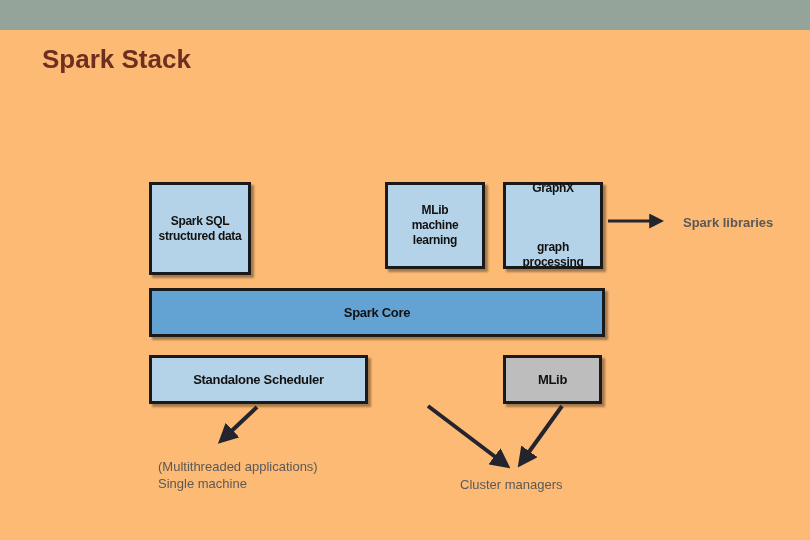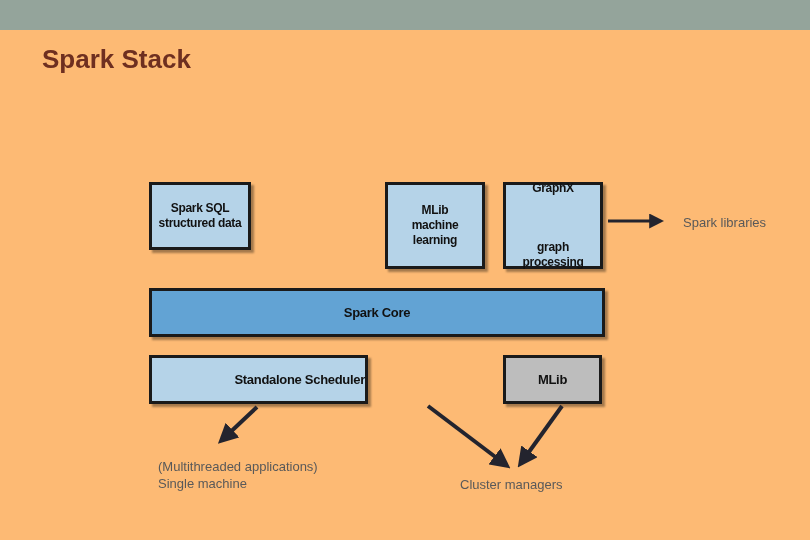--- a/index.html
+++ b/index.html
@@ -23,38 +23,38 @@
     display:flex;flex-direction:column;align-items:center;justify-content:center;
     text-align:center;color:#111;
     font-weight:bold;font-size:12px;letter-spacing:-0.3px;line-height:15px;
   }
   .box.blue{background:var(--box_light_blue);}
   .box.core{background:var(--box_core_blue);}
   .box.gray{background:var(--box_gray);}
   .box .t{white-space:nowrap;display:block;}
   .box .s{display:block;max-width:92px;}
   
-  .b-sql{left:149px;top:182px;width:102px;height:68px;text-align:right;}
+  .b-sql{left:149px;top:182px;width:102px;height:93px;text-align:right;}
   .b-str{left:267px;top:182px;width:100px;height:87px;}
   .b-mlib{left:385px;top:182px;width:100px;height:87px;}
   .b-gx{left:503px;top:182px;width:100px;height:87px;gap:44px;}
   
   .b-core{left:149px;top:288px;width:456px;height:49px;font-size:13px;}
   
-  .b-sched{left:149px;top:355px;width:219px;height:49px;font-size:13px;align-items:flex-end;}
+  .b-sched{left:149px;top:355px;width:219px;height:49px;font-size:13px;}
   .b-yarn{left:386px;top:355px;width:99px;height:49px;font-size:13px;}
   .b-mesos{left:503px;top:355px;width:99px;height:49px;font-size:13px;}
 
   .arrows{position:absolute;left:0;top:0;width:810px;height:540px;pointer-events:none;}
 
   .ann{
     position:absolute;color:var(--annotation_text);
     font-size:13px;line-height:17px;
   }
-  .ann-libs{left:683px;top:214px;}
+  .ann-libs{left:683px;top:214px;font-weight:bold;}
   .ann-single{left:158px;top:458px;}
   .ann-cluster{left:460px;top:476px;}
 </style>
 </head>
 <body>
 
 <div class="slide">
 
   <div class="header-bar"></div>
 

